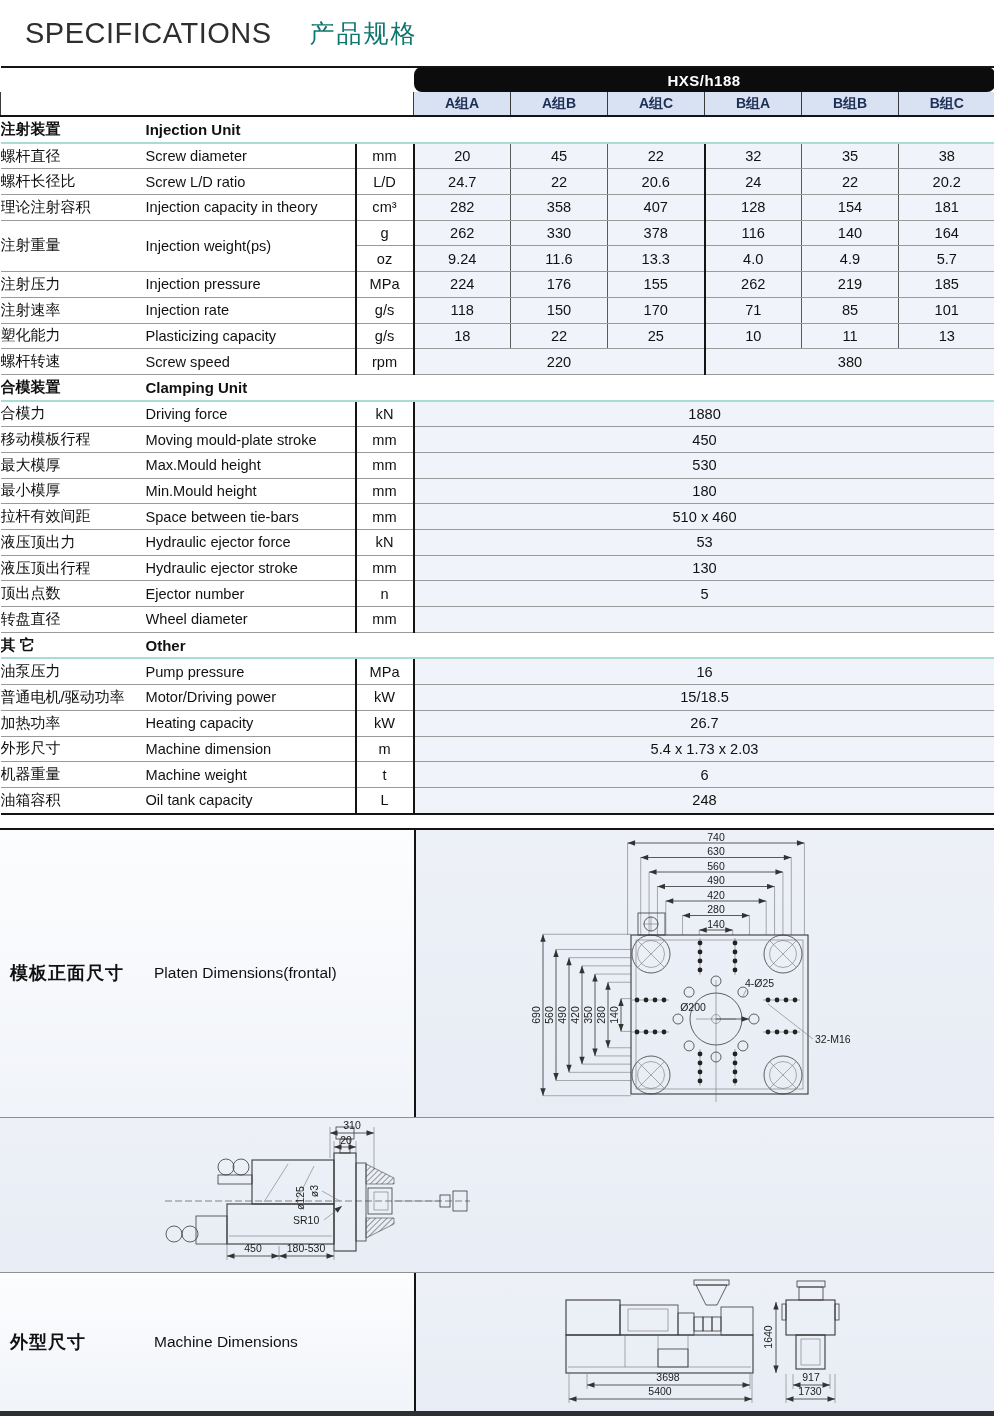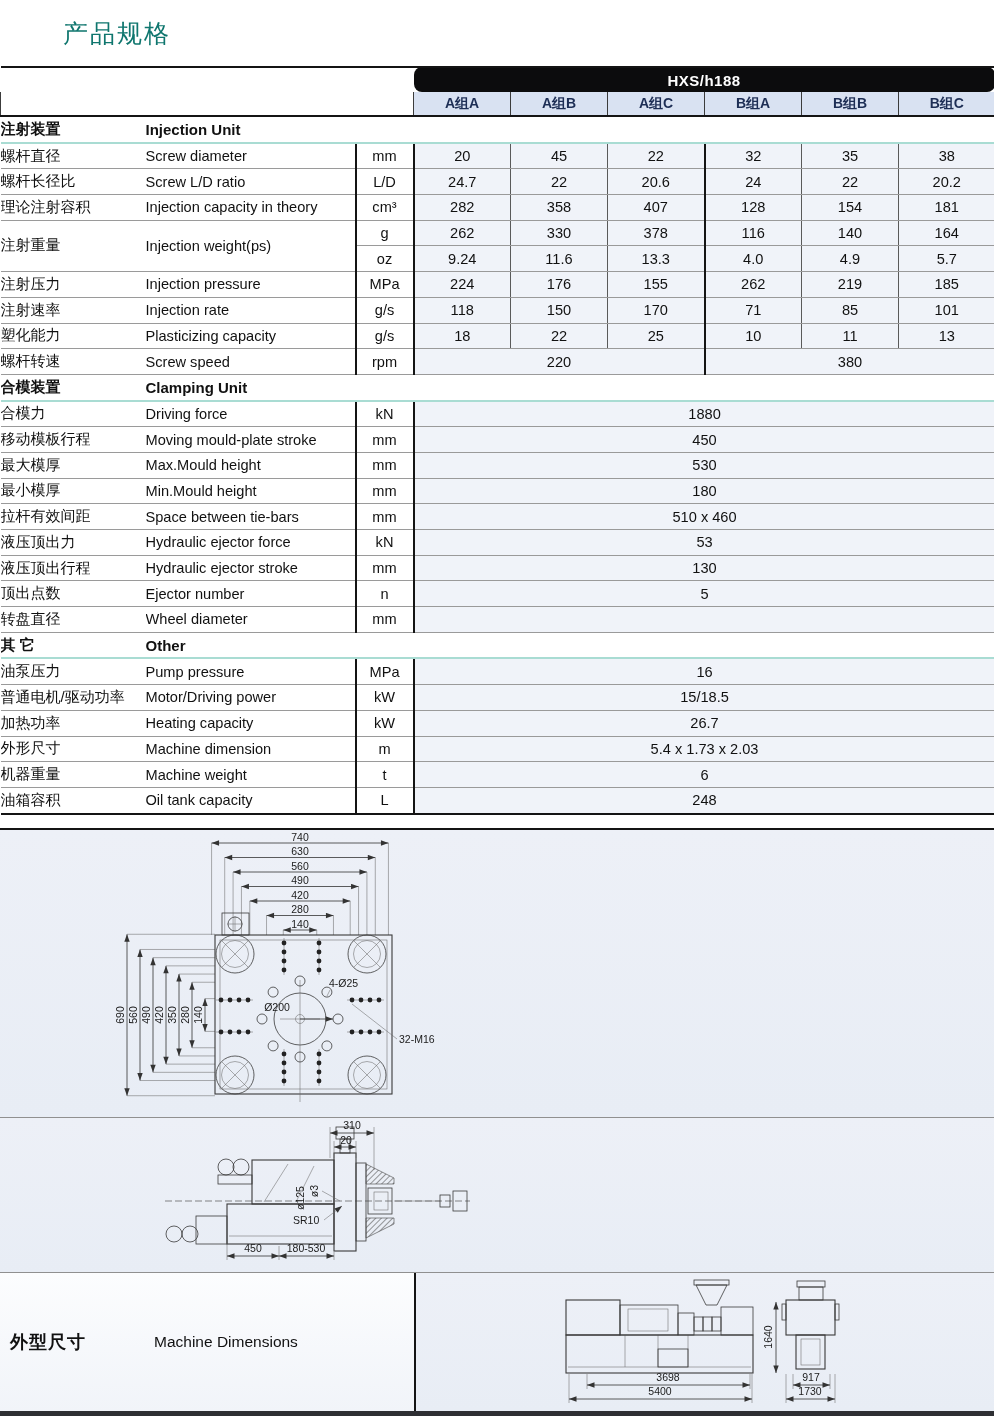--- a/index.html
+++ b/index.html
@@ -49,20 +49,21 @@
   .dot{fill:#222;stroke:none}
 
   .bottom-bar{height:7px;background:#2e2f33;}
 </style>
 </head>
 <body>
 
 <div class="page">
 
   <header class="title-row">
+    <span class="title-en">SPECIFICATIONS</span>
     <span class="title-zh">产品规格</span>
   </header>
 
   <table class="spec">
     <colgroup>
       <col style="width:145px">
         <col style="width:210px">
         <col style="width:58px">
       <col style="width:97px">
         <col style="width:97px">
@@ -281,20 +282,24 @@
           <td class="c-en">Oil tank capacity</td>
           <td class="c-unit">L</td>
           <td class="c-val vlast" colspan="6">248</td>
         </tr>
       </tbody>
   </table>
 
   <div class="diagrams">
 
     <div class="drow drow1">
+      <div class="dlabel">
+        <span class="dl-zh">模板正面尺寸</span>
+        <span class="dl-en">Platen Dimensions(frontal)</span>
+      </div>
       <div class="dview">
         <svg width="576" height="287" viewBox="0 0 576 287">
           <defs>
             <marker id="arr" markerUnits="userSpaceOnUse" markerWidth="9" markerHeight="7" refX="8" refY="3" orient="auto-start-reverse">
               <path d="M0.5,0.3 L8,3 L0.5,5.7 Z" fill="#333"></path>
             </marker>
             <pattern id="hch" patternUnits="userSpaceOnUse" width="4" height="4" patternTransform="rotate(45)">
               <line x1="0" y1="0" x2="0" y2="4" stroke="#555" stroke-width="1.2"></line>
             </pattern>
           </defs>

